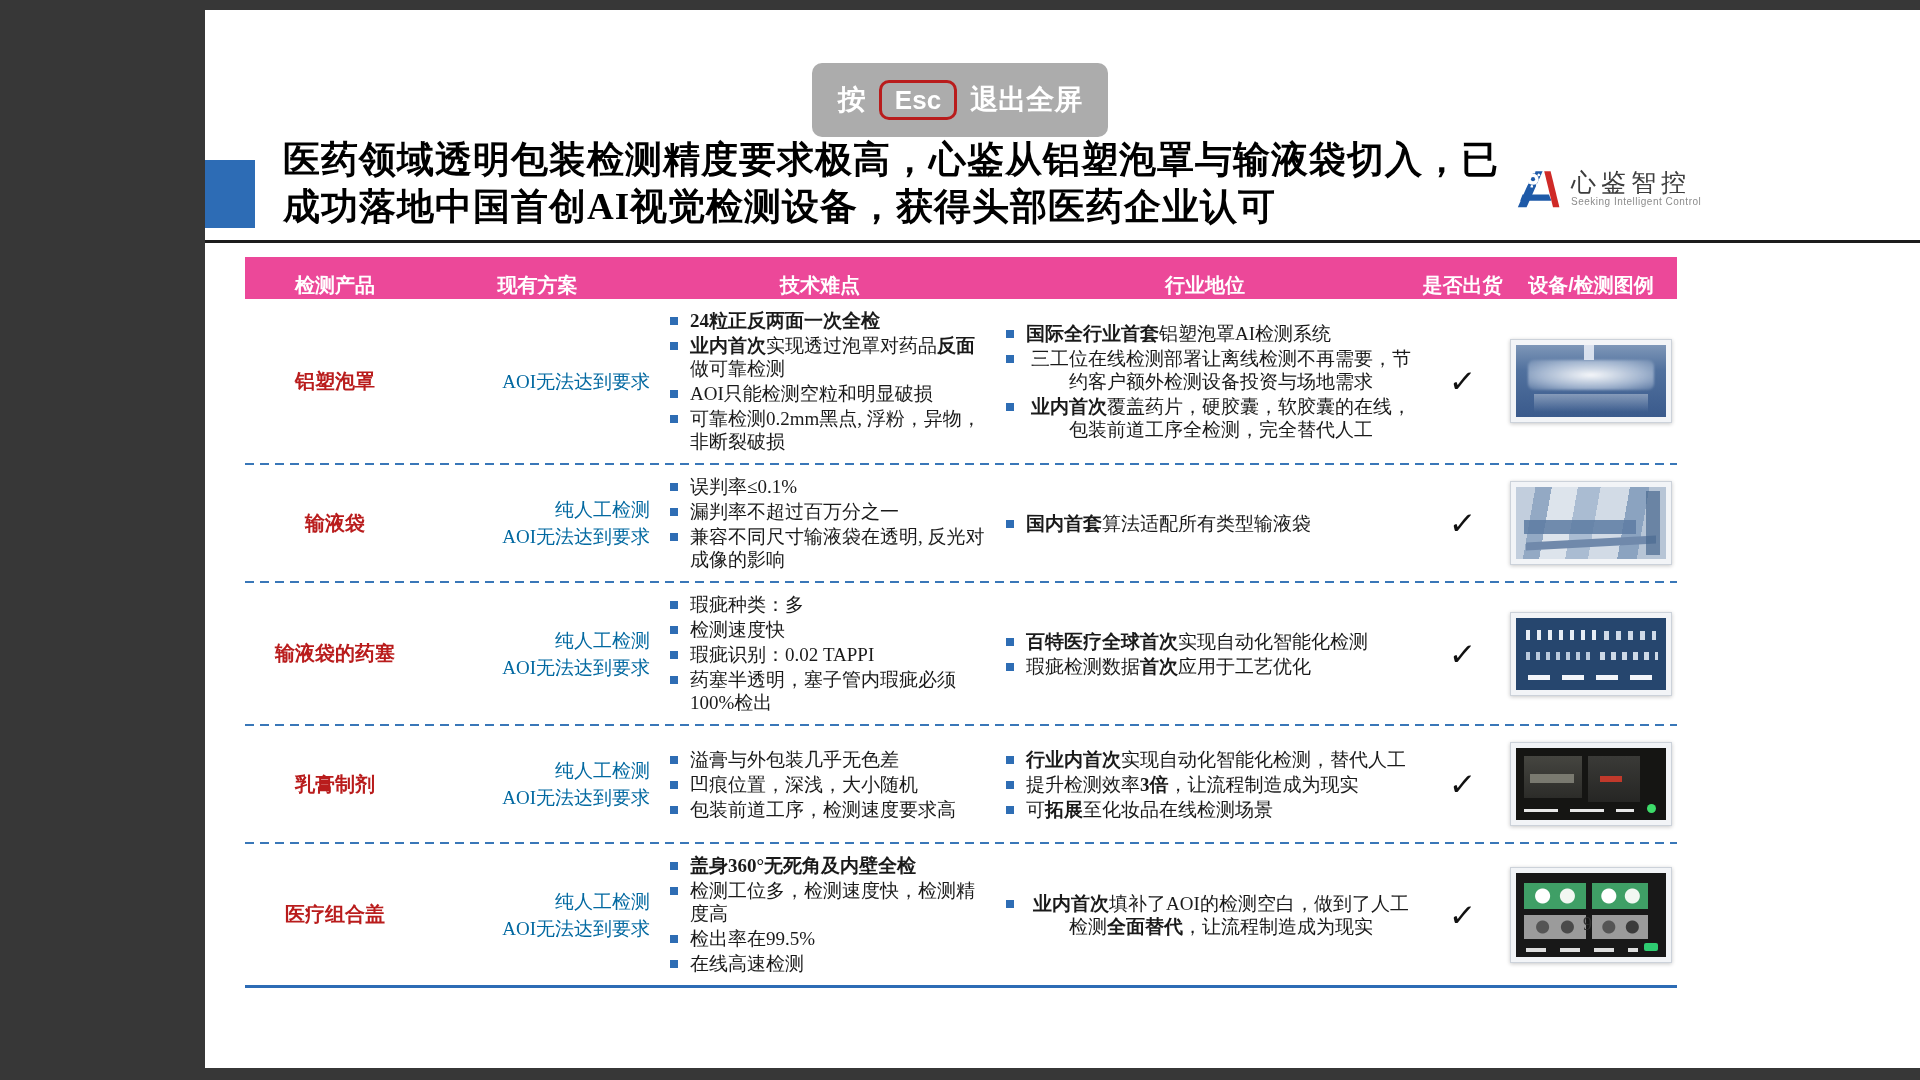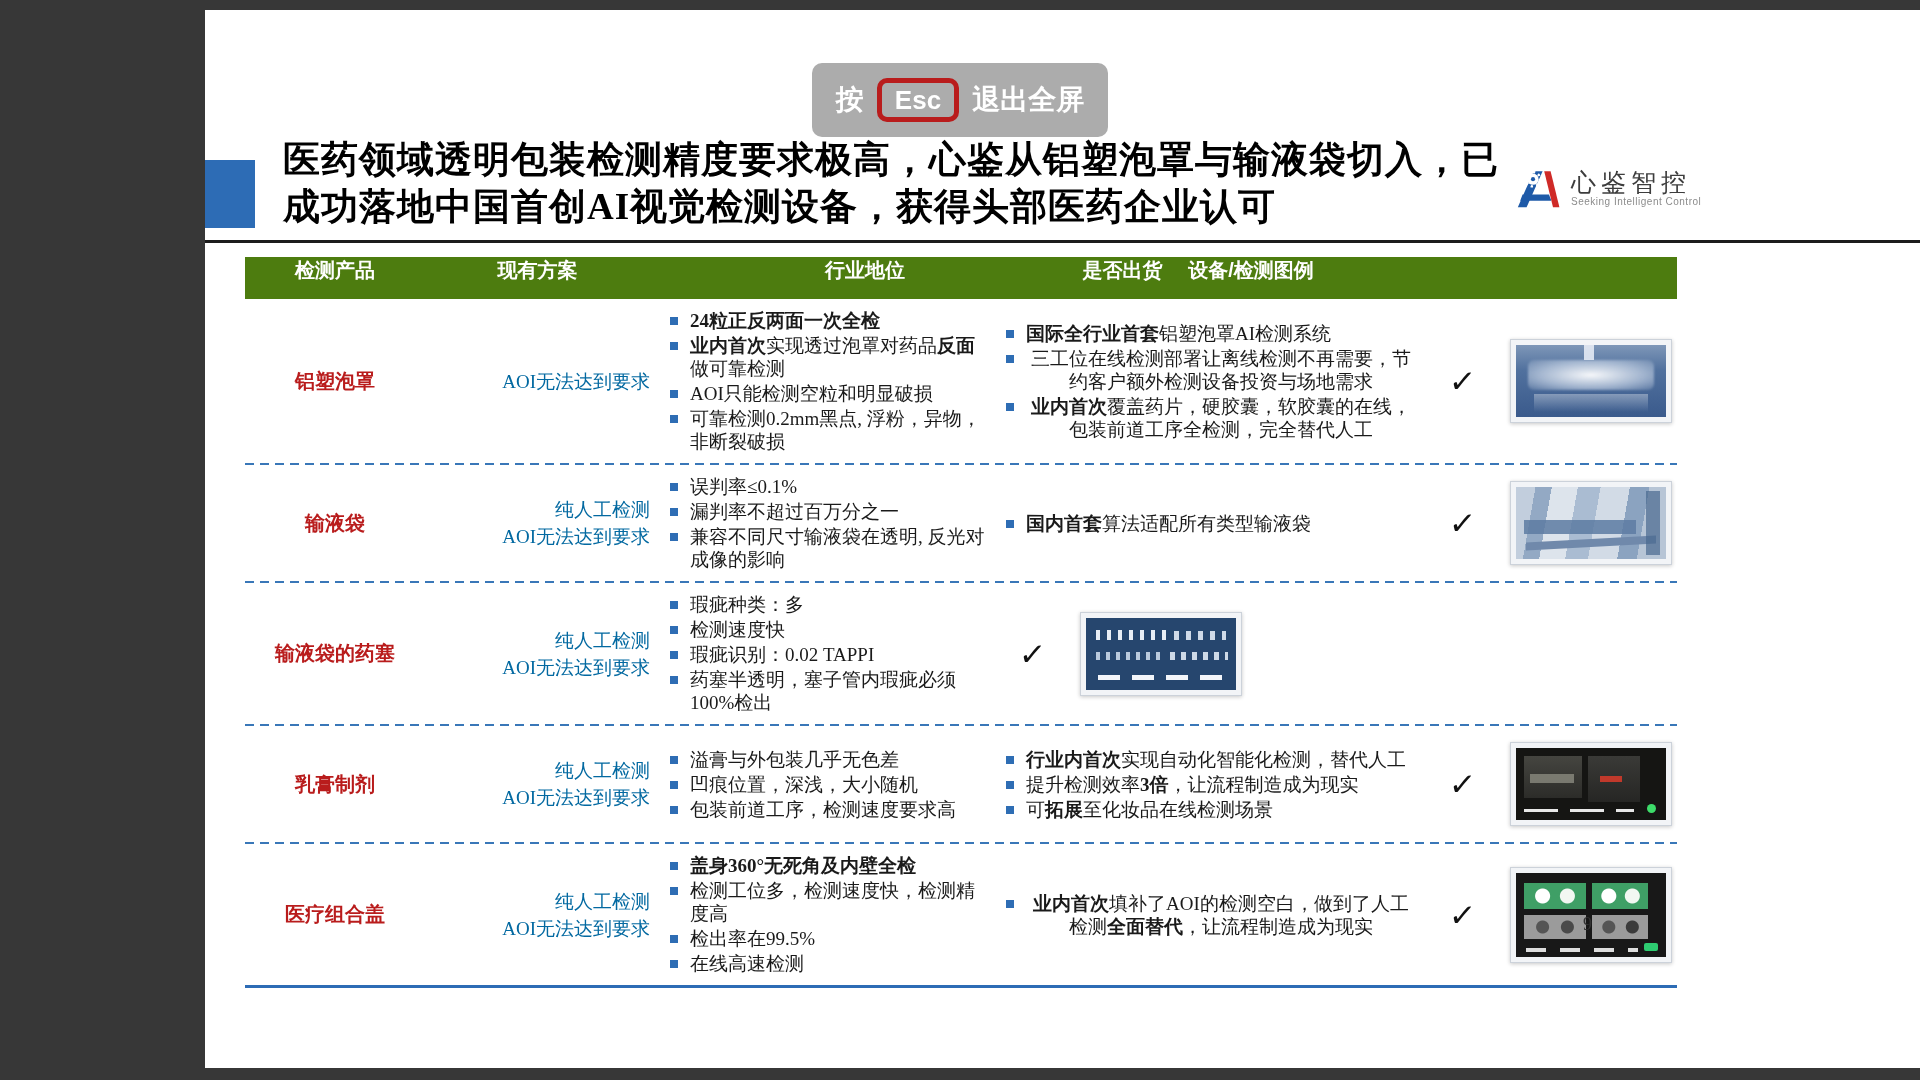--- a/index.html
+++ b/index.html
@@ -19,40 +19,40 @@
   
   .toast {
     position: absolute; left: 812px; top: 63px;
     width: 296px; height: 74px;
     background: #acacac; border-radius: 10px;
     display: flex; align-items: center; justify-content: center; gap: 13px;
     color: #fff; font-family: "Liberation Sans", sans-serif;
     font-weight: bold; font-size: 28px; z-index: 10;
   }
   .esc-key {
-    border: 5px solid #b91c1c; border-radius: 10px;
+    border: 3px solid #b91c1c; border-radius: 10px;
     padding: 4px 13px; font-size: 26px; line-height: 1;
   }
   
   .accent { position: absolute; left: 0; top: 150px; width: 50px; height: 68px; background: #2d6cb5; }
   .title {
     position: absolute; left: 78px; top: 126px; width: 1230px;
     font-size: 37px; font-weight: bold; color: #000;
     line-height: 47px; letter-spacing: 1px;
   }
   .title-sep { position: absolute; left: 0; right: 0; top: 230px; height: 3px; background: #1c1c1c; }
   
   .logo { position: absolute; left: 1308px; top: 153px; display: flex; align-items: center; gap: 10px; }
   .logo-name { font-family: "Liberation Sans", sans-serif; font-size: 25px; color: #3d3d3d; letter-spacing: 5px; line-height: 1.1; }
   .logo-tag  { font-family: "Liberation Sans", sans-serif; font-size: 10px; color: #8c8c8c; letter-spacing: .5px; }
   
   .table { position: absolute; left: 40px; top: 247px; width: 1432px; }
   .thead {
-    display: flex; align-items: flex-start; height: 42px;
-    background: #4d7c0f; color: #fff;
+    display: flex; align-items: flex-end; height: 42px;
+    background: #ec4899; color: #fff;
     font-family: "Liberation Sans", sans-serif; font-weight: bold; font-size: 20px;
   }
   .hcell { text-align: center; }
   .col-product  { width: 180px; }
   .col-solution { width: 225px; }
   .col-diff     { width: 340px; }
   .col-pos      { width: 430px; }
   .col-ship     { width: 85px;  }
   .col-img      { width: 172px; }
   .trow { display: flex; align-items: center; }
@@ -150,20 +150,21 @@
       <div class="logo-tag">Seeking Intelligent Control</div>
     </div>
   </div>
 
   <div class="title-sep"></div>
 
   <div class="table">
     <div class="thead" id="thead">
         <div class="hcell col-product">检测产品</div>
         <div class="hcell col-solution">现有方案</div>
+        <div class="hcell col-diff">技术难点</div>
         <div class="hcell col-pos">行业地位</div>
         <div class="hcell col-ship">是否出货</div>
         <div class="hcell col-img">设备/检测图例</div>
       </div>
     <div id="tbody">
         <div class="trow r1">
           <div class="col-product cell-product">铝塑泡罩</div>
           <div class="col-solution cell-solution">
             <div>AOI无法达到要求</div>
           </div>
@@ -282,20 +283,32 @@
               <div class="bullet">
                 <i class="sq"></i>
                 <p><span>瑕疵识别：0.02 TAPPI</span></p>
               </div>
               <div class="bullet">
                 <i class="sq"></i>
                 <p><span>药塞半透明，塞子管内瑕疵必须100%检出</span></p>
               </div>
             </div>
           </div>
+          <div class="col-pos cell-pos">
+            <div>
+              <div class="bullet">
+                <i class="sq"></i>
+                <p><span class="b">百特医疗全球首次</span><span>实现自动化智能化检测</span></p>
+              </div>
+              <div class="bullet">
+                <i class="sq"></i>
+                <p><span>瑕疵检测数据</span><span class="b">首次</span><span>应用于工艺优化</span></p>
+              </div>
+            </div>
+          </div>
           <div class="col-ship cell-ship">✓</div>
           <div class="col-img cell-img">
             <div class="img-frame">
               <div class="img img-dashblue">
                 <i></i>
                 <i></i>
                 <i></i>
                 <i></i>
                 <i></i>
                 <i></i>

